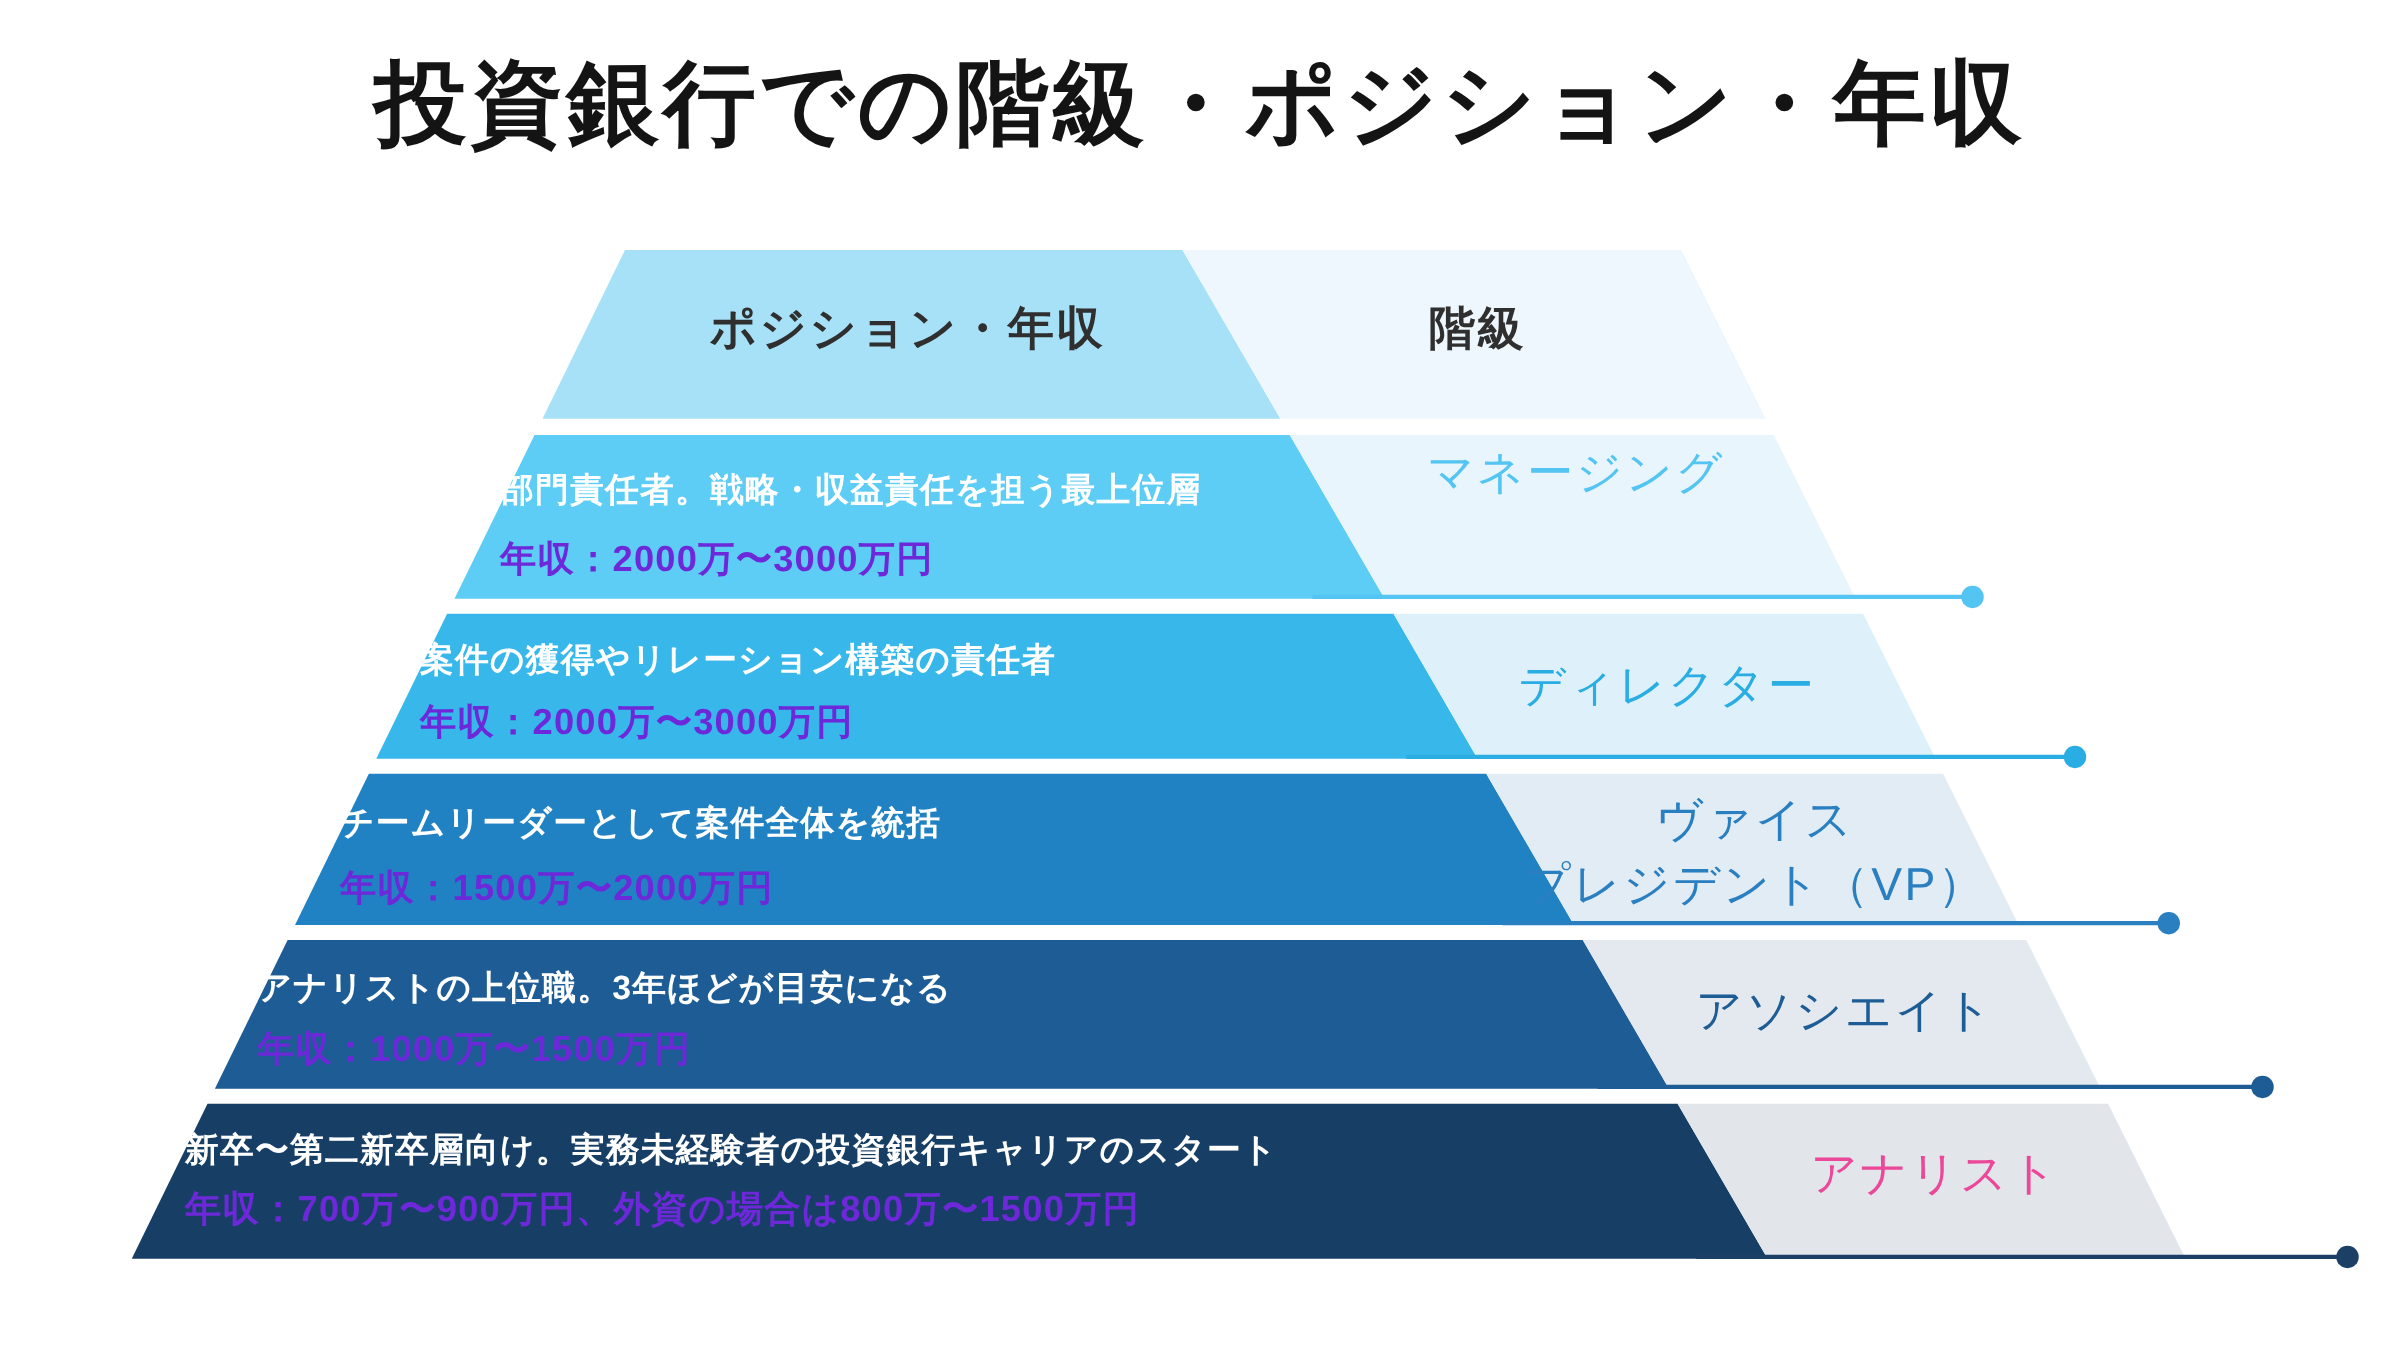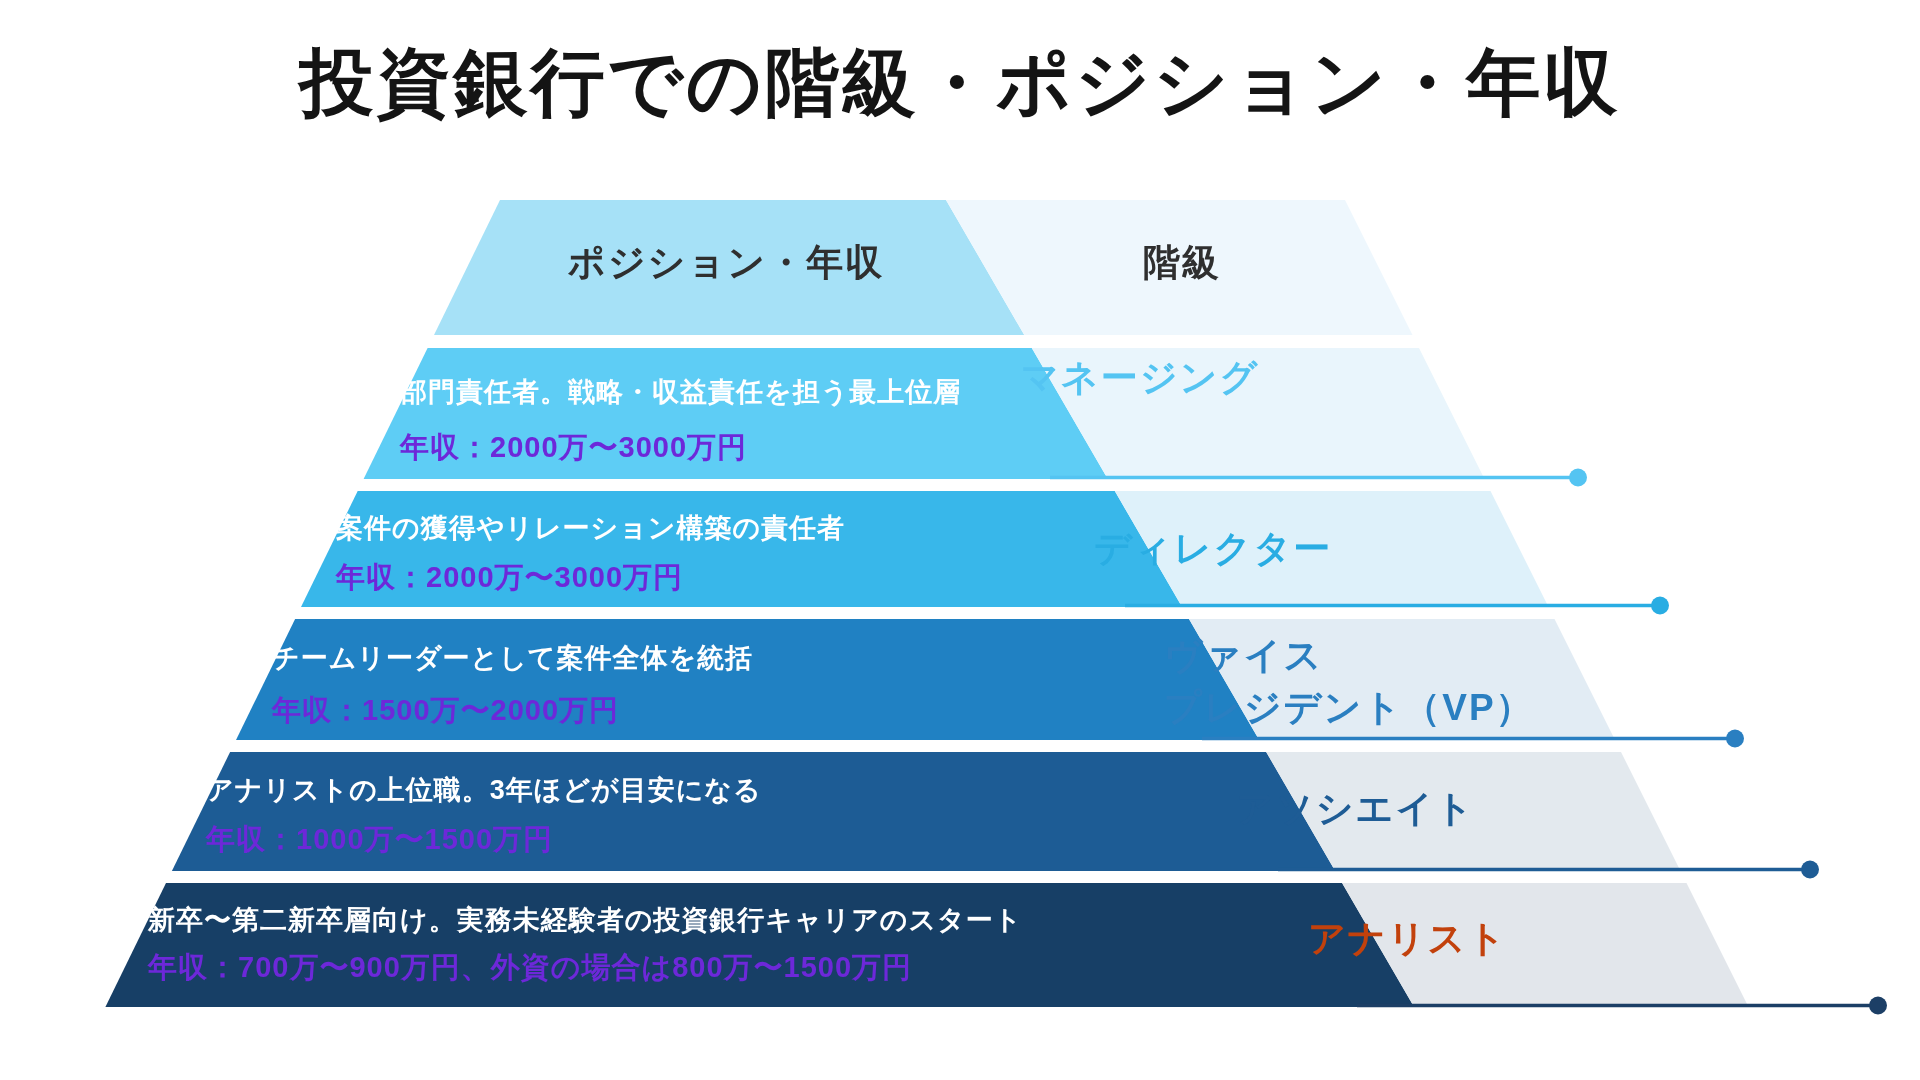--- a/index.html
+++ b/index.html
@@ -10,21 +10,21 @@
   .title {
     position:absolute; left:0; top:42px; width:1920px;
     text-align:center; font-size:74px; font-weight:900; color:#141414;
     letter-spacing:3px; line-height:1.1;
   }
 
   .hdr-label { position:absolute; font-size:37px; font-weight:800; letter-spacing:2px; text-align:center; }
   .desc-line  { position:absolute; font-size:27px; font-weight:800; color:#ffffff; letter-spacing:1px; white-space:nowrap; }
   .salary-line{ position:absolute; font-size:29px; font-weight:700; color:#6d28d9; letter-spacing:1px; white-space:nowrap; }
 
-  .rank-label { position:absolute; width:480px; text-align:left; font-size:37px; font-weight:700;
+  .rank-label { position:absolute; width:480px; text-align:center; font-size:37px; font-weight:400;
                 letter-spacing:2px; line-height:52px; white-space:nowrap; }
 </style>
 </head>
 <body>
 
 <div class="stage">
 
   <svg class="pyramid-svg" width="1920" height="1080" viewBox="0 0 1920 1080">
 
     <polygon points="500,200 946,200 1024.3,335 434,335" fill="#a6e1f7"></polygon>
@@ -83,18 +83,18 @@
 
   <div class="desc-line" style="left:206px; top:772px;">アナリストの上位職。3年ほどが目安になる</div>
   <div class="salary-line" style="left:206px; top:820px;">年収：1000万〜1500万円</div>
   <div class="rank-label" style="left: 1236px; top: 783px; color: rgb(30, 92, 149);">
     <div>アソシエイト</div>
     <div></div>
   </div>
 
   <div class="desc-line" style="left:148px; top:902px;">新卒〜第二新卒層向け。実務未経験者の投資銀行キャリアのスタート</div>
   <div class="salary-line" style="left:148px; top:948px;">年収：700万〜900万円、外資の場合は800万〜1500万円</div>
-  <div class="rank-label" style="left: 1308px; top: 913px; color: #c2410c;">
+  <div class="rank-label" style="left: 1308px; top: 913px; color: #ec4899;">
     <div>アナリスト</div>
     <div></div>
   </div>
 
 </div>
 
 </body></html>

